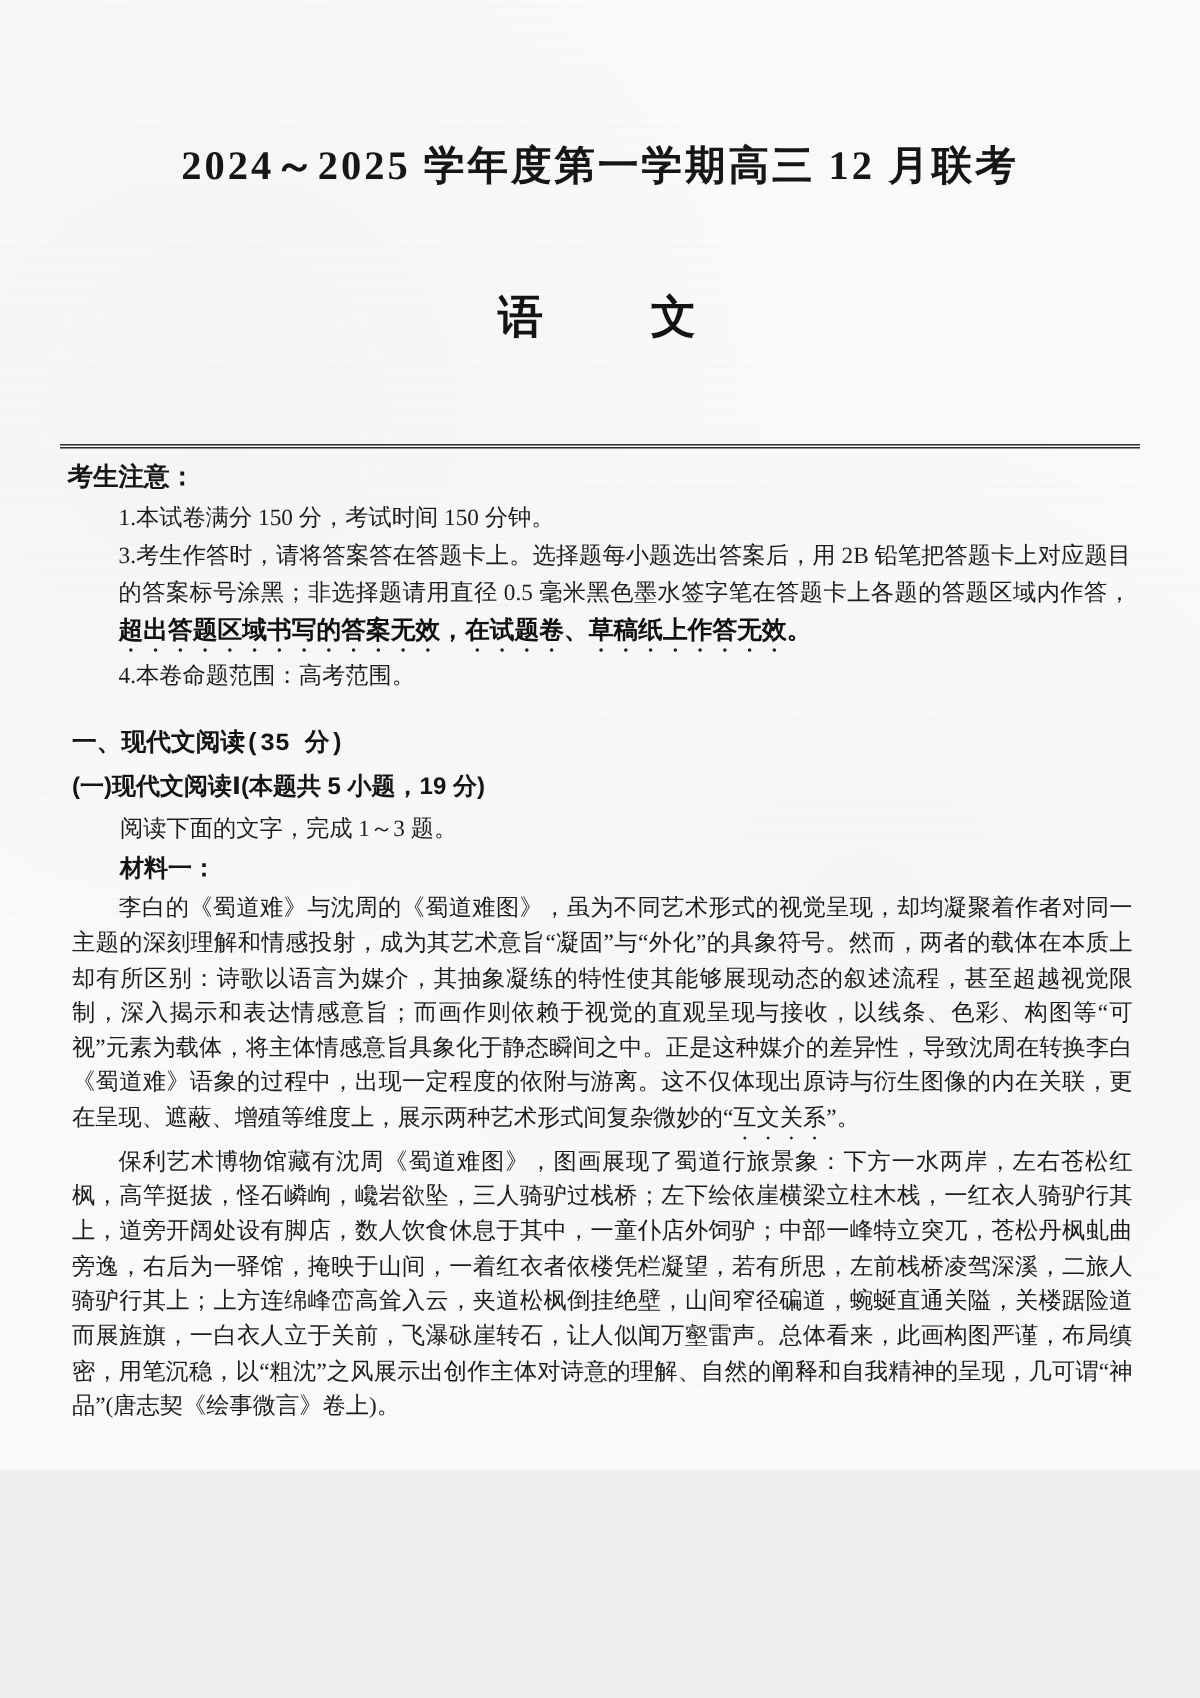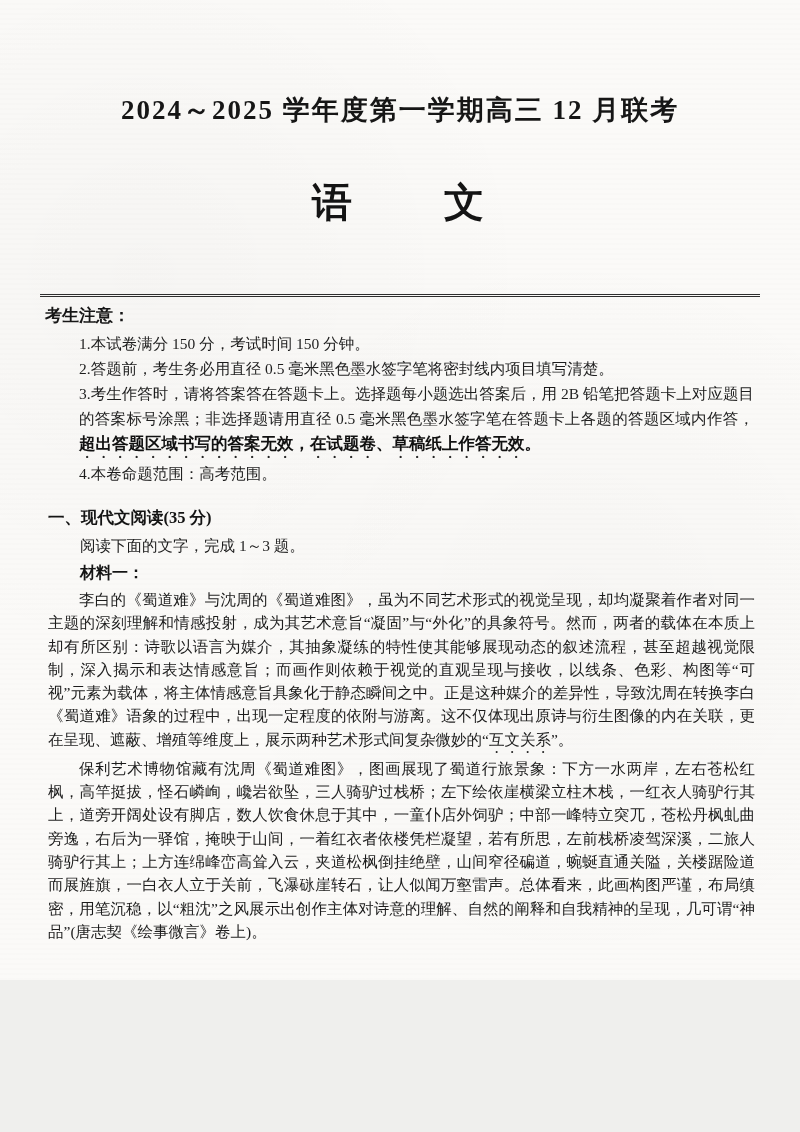--- a/index.html
+++ b/index.html
@@ -23,24 +23,24 @@
     margin: 0;
     padding-top: 92px;
     text-align: center;
     font-size: 27px;
     font-weight: bold;
     letter-spacing: 2px;
     color: #161616;
     font-family: "Liberation Serif", "DejaVu Serif", serif;
   }
   .subject-title {
-    margin: 0;
+    margin: 16px;
     padding-top: 47px;
     text-align: center;
-    font-size: 40px;
+    font-size: 30px;
     font-weight: bold;
     letter-spacing: 4px;
     color: #141414;
     font-family: "Liberation Serif", "DejaVu Serif", serif;
   }
   .notice-divider {
     margin: 64px 40px 0 40px;
     height: 0;
     border-top: 3px double #2e2e2e;
   }
@@ -64,21 +64,21 @@
     font-weight: bold;
     font-size: 16.5px;
     color: #111;
     text-emphasis: filled dot #222;
     text-emphasis-position: under right;
     -webkit-text-emphasis: filled dot #222;
     -webkit-text-emphasis-position: under right;
   }
   .part-heading {
     margin: 21px 45px 0 48px;
-    font-family: Liberation Serif, serif;
+    font-family: Liberation Mono, monospace;
     font-weight: bold;
     font-size: 16.5px;
     color: #141414;
   }
   .sub-heading {
     margin: 8px 45px 0 48px;
     font-family: "Liberation Sans", "DejaVu Sans", sans-serif;
     font-weight: bold;
     font-size: 16px;
     color: #151515;
@@ -141,28 +141,28 @@
   <h1 class="exam-title">2024～2025 学年度第一学期高三 12 月联考</h1>
 
   <h2 class="subject-title">语　　文</h2>
 
   <div class="notice-divider"></div>
 
   <div class="notice">
     <div class="notice-heading">考生注意：</div>
     <div class="notice-items">
       <p class="notice-item">1.本试卷满分 150 分，考试时间 150 分钟。</p>
-      <p class="notice-item">2.答题前，考生务必用直径 0.5 毫米黑色墨水签字笔将密封线内项目填写清楚。</p>
       <p class="notice-item"><span>3.考生作答时，请将答案答在答题卡上。选择题每小题选出答案后，用 2B 铅笔把答题卡上对应题目的答案标号涂黑；非选择题请用直径 0.5 毫米黑色墨水签字笔在答题卡上各题的答题区域内作答，</span><span class="notice-emphasis">超出答题区域书写的答案无效，在试题卷、草稿纸上作答无效。</span></p>
       <p class="notice-item">4.本卷命题范围：高考范围。</p>
     </div>
   </div>
 
   <div class="part-heading">一、现代文阅读(35 分)</div>
 
+  <div class="sub-heading">(一)现代文阅读Ⅰ(本题共 5 小题，19 分)</div>
 
   <div class="instruction">阅读下面的文字，完成 1～3 题。</div>
 
   <div class="material-label">材料一：</div>
 
   <div class="passage">
     <p><span>李白的《蜀道难》与沈周的《蜀道难图》，虽为不同艺术形式的视觉呈现，却均凝聚着作者对同一主题的深刻理解和情感投射，成为其艺术意旨“凝固”与“外化”的具象符号。然而，两者的载体在本质上却有所区别：诗歌以语言为媒介，其抽象凝练的特性使其能够展现动态的叙述流程，甚至超越视觉限制，深入揭示和表达情感意旨；而画作则依赖于视觉的直观呈现与接收，以线条、色彩、构图等“可视”元素为载体，将主体情感意旨具象化于静态瞬间之中。正是这种媒介的差异性，导致沈周在转换李白《蜀道难》语象的过程中，出现一定程度的依附与游离。这不仅体现出原诗与衍生图像的内在关联，更在呈现、遮蔽、增殖等维度上，展示两种艺术形式间复杂微妙的“</span><span class="passage-emphasis">互文关系</span><span>”。</span></p>
     <p>保利艺术博物馆藏有沈周《蜀道难图》，图画展现了蜀道行旅景象：下方一水两岸，左右苍松红枫，高竿挺拔，怪石嶙峋，巉岩欲坠，三人骑驴过栈桥；左下绘依崖横梁立柱木栈，一红衣人骑驴行其上，道旁开阔处设有脚店，数人饮食休息于其中，一童仆店外饲驴；中部一峰特立突兀，苍松丹枫虬曲旁逸，右后为一驿馆，掩映于山间，一着红衣者依楼凭栏凝望，若有所思，左前栈桥凌驾深溪，二旅人骑驴行其上；上方连绵峰峦高耸入云，夹道松枫倒挂绝壁，山间窄径碥道，蜿蜒直通关隘，关楼踞险道而展旌旗，一白衣人立于关前，飞瀑砯崖转石，让人似闻万壑雷声。总体看来，此画构图严谨，布局缜密，用笔沉稳，以“粗沈”之风展示出创作主体对诗意的理解、自然的阐释和自我精神的呈现，几可谓“神品”(唐志契《绘事微言》卷上)。</p>
   </div>
 

